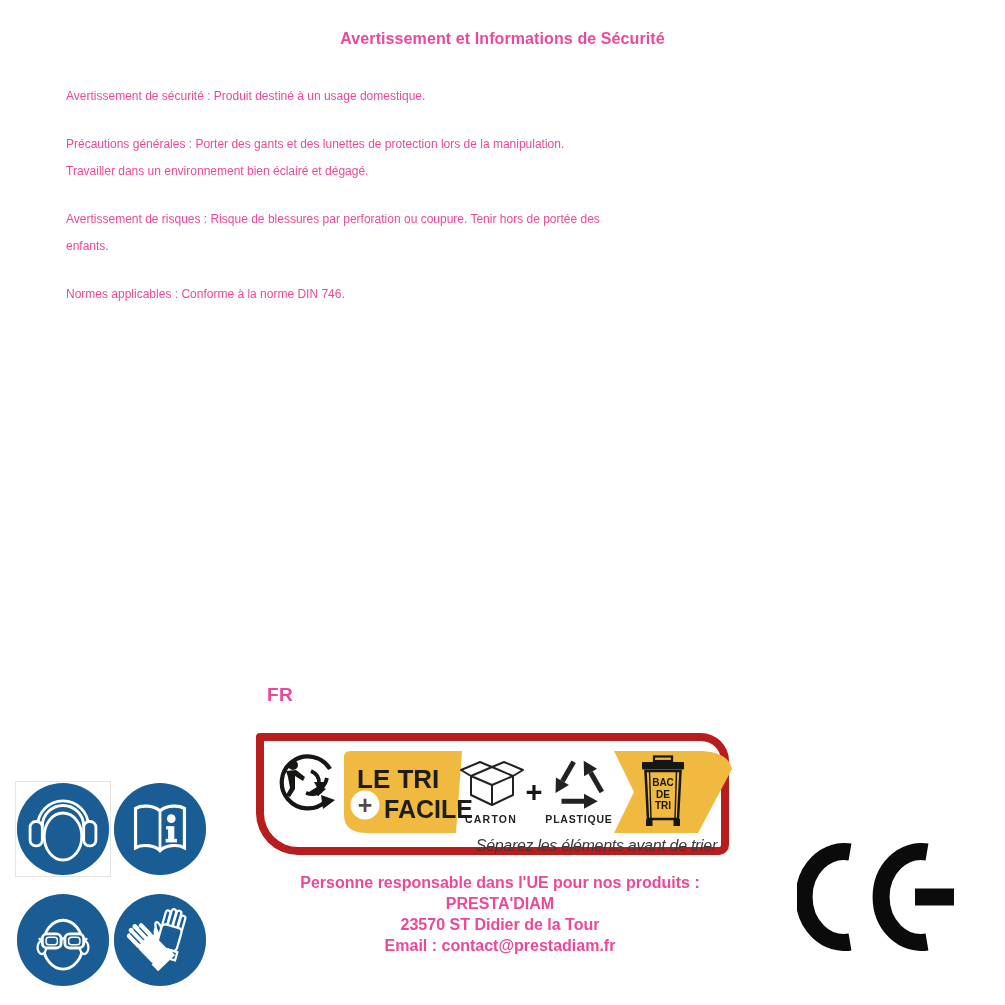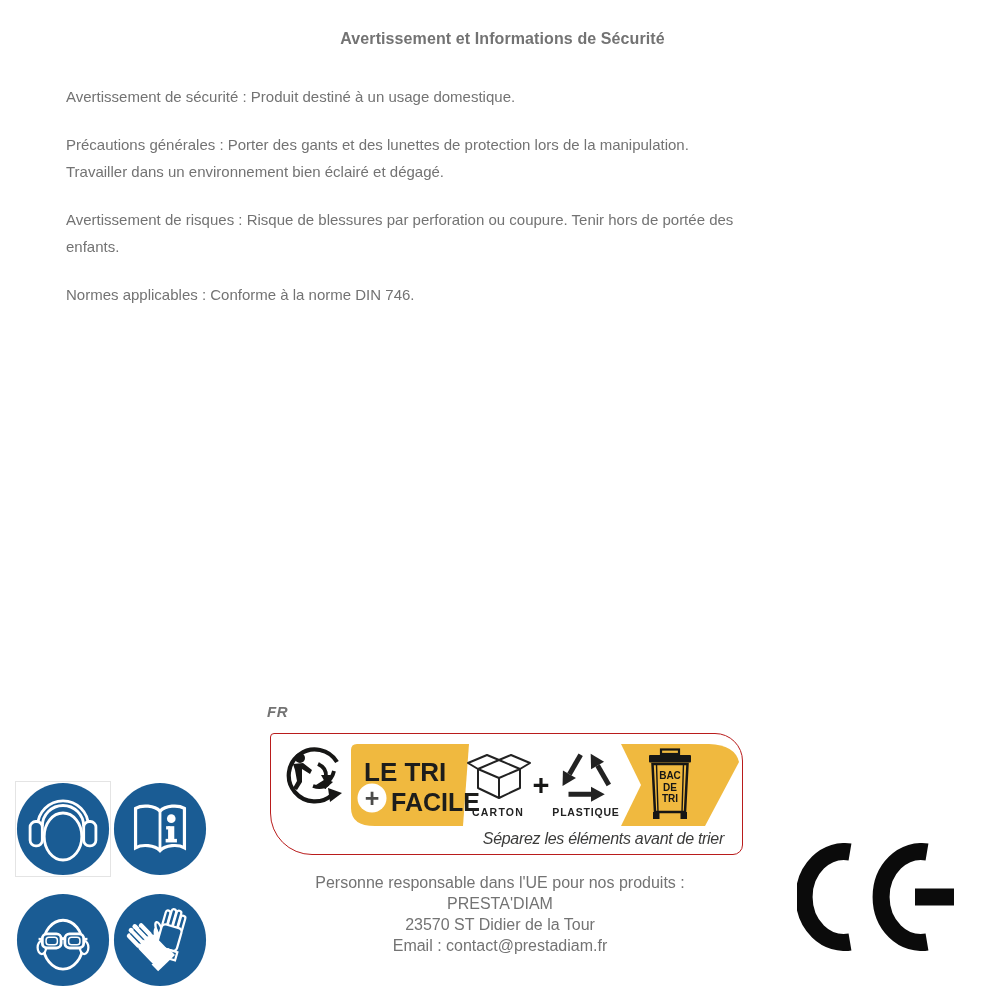--- a/index.html
+++ b/index.html
@@ -3,59 +3,59 @@
 <meta charset="utf-8">
 <style>
   :root{
     --mblue:#1A5C94;
     --yellow:#F0B93F;
     --ink:#1d1d1b;
   }
   html,body{margin:0;padding:0;background:#fff;}
   .page{
     position:relative;width:1005px;height:1005px;background:#fff;overflow:hidden;
-    font-family:"Liberation Sans",sans-serif;color:#737373;
+    font-family:"Liberation Sans",sans-serif;color:#ec4899;
   }
   .title{
     position:absolute;top:30px;left:0;width:100%;text-align:center;
     font-size:16px;font-weight:bold;letter-spacing:.1px;
   }
   .content{
     position:absolute;top:83px;left:66px;width:920px;
-    font-size:15px;line-height:27px;
+    font-size:12px;line-height:27px;
   }
   .content p{margin:0 0 21px 0;white-space:pre-line;}
   .icons{
     position:absolute;left:16px;top:782px;
     display:grid;grid-template-columns:94px 94px;column-gap:3px;row-gap:17px;
   }
   .icon{width:94px;height:94px;}
   .icon svg{display:block;width:94px;height:94px;}
   .icon.card{box-shadow:0 0 0 1px #e4e4e4;background:#fff;}
   .bgblue{fill:var(--mblue);}
   .wline{fill:none;stroke:#fff;}
   .fr-label{
-    position:absolute;left:267px;top:703px;
-    font-size:15px;font-weight:bold;letter-spacing:.5px;font-style:italic;
+    position:absolute;left:267px;top:684px;
+    font-size:19px;font-weight:bold;letter-spacing:.5px;
   }
   .label-box{
-    position:absolute;left:270px;top:733px;width:473px;height:122px;
-    box-sizing:border-box;border:1px solid #b91c1c;background:#fff;
+    position:absolute;left:256px;top:733px;width:473px;height:122px;
+    box-sizing:border-box;border:8px solid #b91c1c;background:#fff;
     border-radius:4px 28px 10px 42px;
   }
   .label-svg{display:block;width:469px;height:118px;}
   .label-svg text{font-family:"Liberation Sans",sans-serif;}
   .brand-text{font-weight:bold;fill:var(--ink);}
   .mat-text{font-weight:bold;fill:#222;}
   .tri-ink{stroke:#161615;fill:none;}
   .tri-fill{fill:#161615;stroke:none;}
   .tagline-text{font-style:italic;fill:#3b3b3a;}
   .address{
     position:absolute;left:250px;top:872px;width:500px;text-align:center;
-    font-size:16px;font-weight:normal;line-height:21px;
+    font-size:16px;font-weight:bold;line-height:21px;
   }
   .ce{position:absolute;left:797px;top:843px;}
   .ce path{fill:none;stroke:#0b0b0b;stroke-width:17;stroke-linecap:butt;}
 </style>
 </head>
 <body>
 
 <div class="page">
 
   <div class="title">Avertissement et Informations de Sécurité</div>

